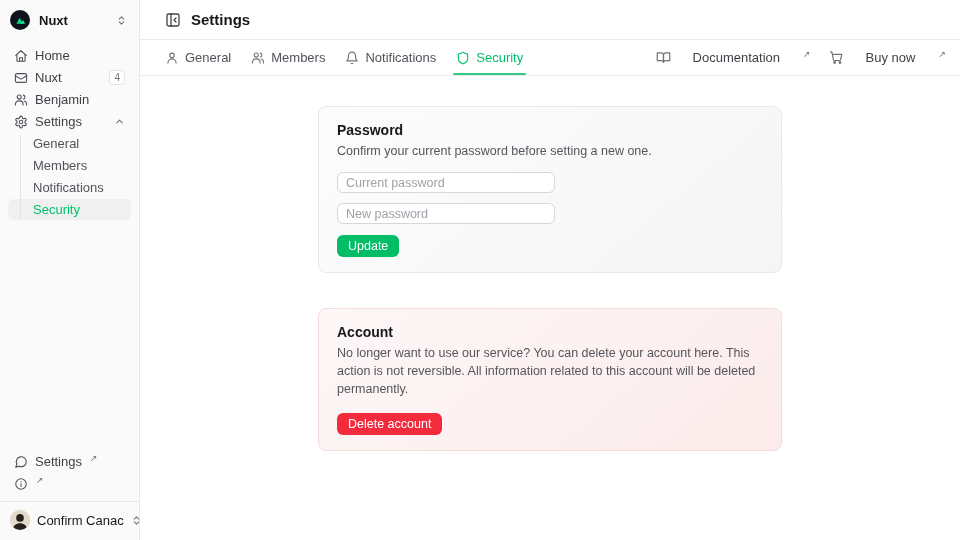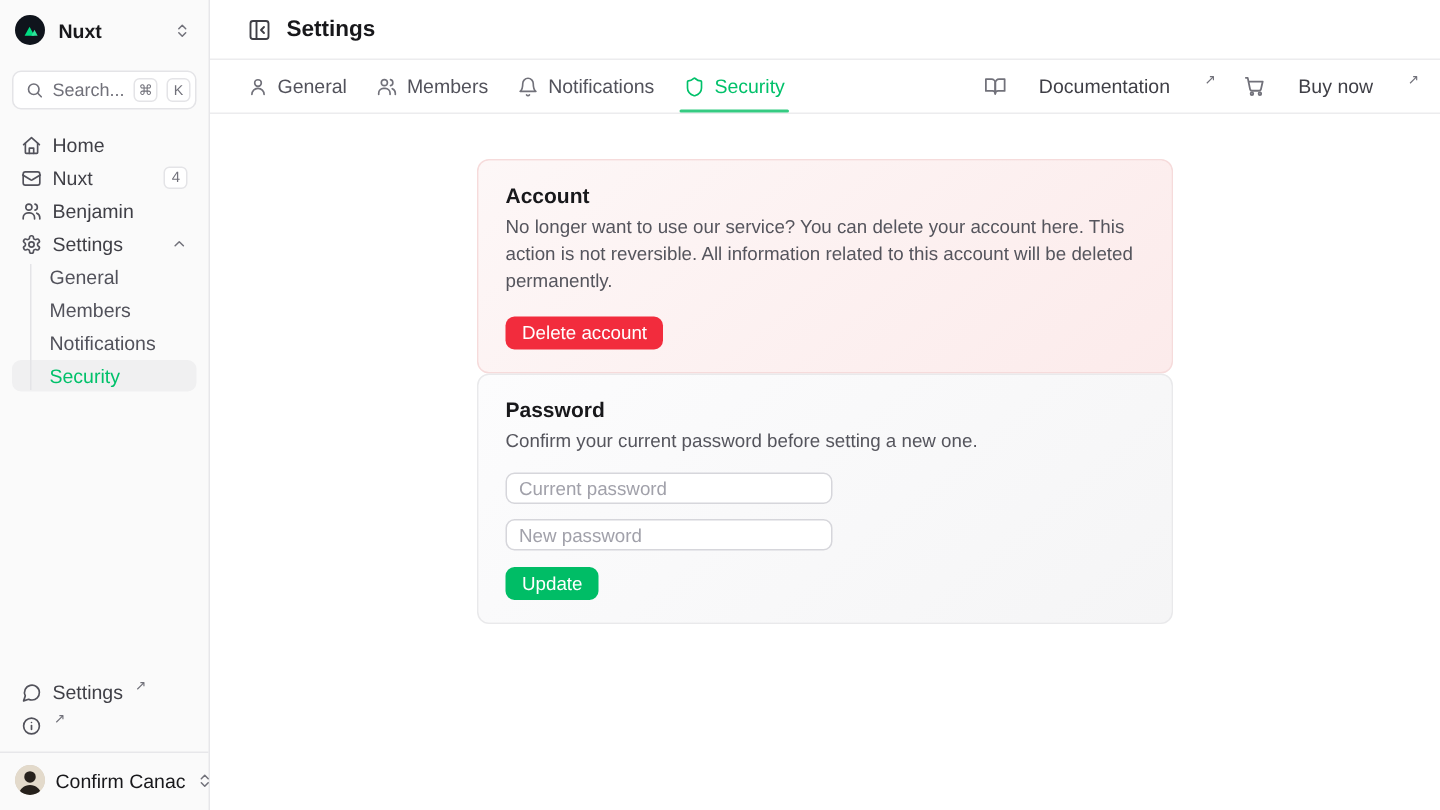--- a/index.html
+++ b/index.html
@@ -119,31 +119,20 @@
     </span>
     <span class="ws-name">Nuxt</span>
     <span class="muted-ic">
       <svg width="11" height="11" viewBox="0 0 24 24" fill="none" stroke="currentColor" stroke-width="2.2" stroke-linecap="round" stroke-linejoin="round">
           <path d="M7 15l5 5 5-5"></path>
           <path d="M7 9l5-5 5 5"></path>
         </svg>
     </span>
   </div>
 
-  <div class="search-box">
-    <span class="muted-ic">
-      <svg width="12" height="12" viewBox="0 0 24 24" fill="none" stroke="currentColor" stroke-width="2.2" stroke-linecap="round">
-          <circle cx="11" cy="11" r="7"></circle>
-          <path d="M21 21l-4.3-4.3"></path>
-        </svg>
-    </span>
-    <span class="ph">Search...</span>
-    <span class="kbd">⌘</span>
-    <span class="kbd">K</span>
-  </div>
 
   <nav class="nav">
     <div class="nav-item">
       <span class="ic">
         <svg width="14" height="14" viewBox="0 0 24 24" fill="none" stroke="currentColor" stroke-width="1.9" stroke-linecap="round" stroke-linejoin="round">
             <path d="M3 11l9-8 9 8"></path>
             <path d="M5 9.4V20a1 1 0 0 0 1 1h12a1 1 0 0 0 1-1V9.4"></path>
             <path d="M9.5 21v-6h5v6"></path>
           </svg>
       </span>
@@ -317,30 +306,30 @@
             </svg>
         </span>
         <span>Buy now</span>
           <span class="ext">↗</span>
       </div>
     </div>
   </div>
 
   <div class="content">
 
-    <section class="card card-account">
-      <h2 class="card-title">Account</h2>
-      <p class="card-desc">No longer want to use our service? You can delete your account here. This action is not reversible. All information related to this account will be deleted permanently.</p>
-      <button class="btn btn-danger">Delete account</button>
-    </section>
-
     <section class="card card-password">
       <h2 class="card-title">Password</h2>
       <p class="card-desc">Confirm your current password before setting a new one.</p>
       <div class="pw-form">
         <input class="input" type="password" placeholder="Current password" style="">
         <input class="input" type="password" placeholder="New password" style="">
         <button class="btn btn-primary">Update</button>
       </div>
     </section>
 
+    <section class="card card-account">
+      <h2 class="card-title">Account</h2>
+      <p class="card-desc">No longer want to use our service? You can delete your account here. This action is not reversible. All information related to this account will be deleted permanently.</p>
+      <button class="btn btn-danger">Delete account</button>
+    </section>
+
   </div>
 </main>
 
 </body></html>

